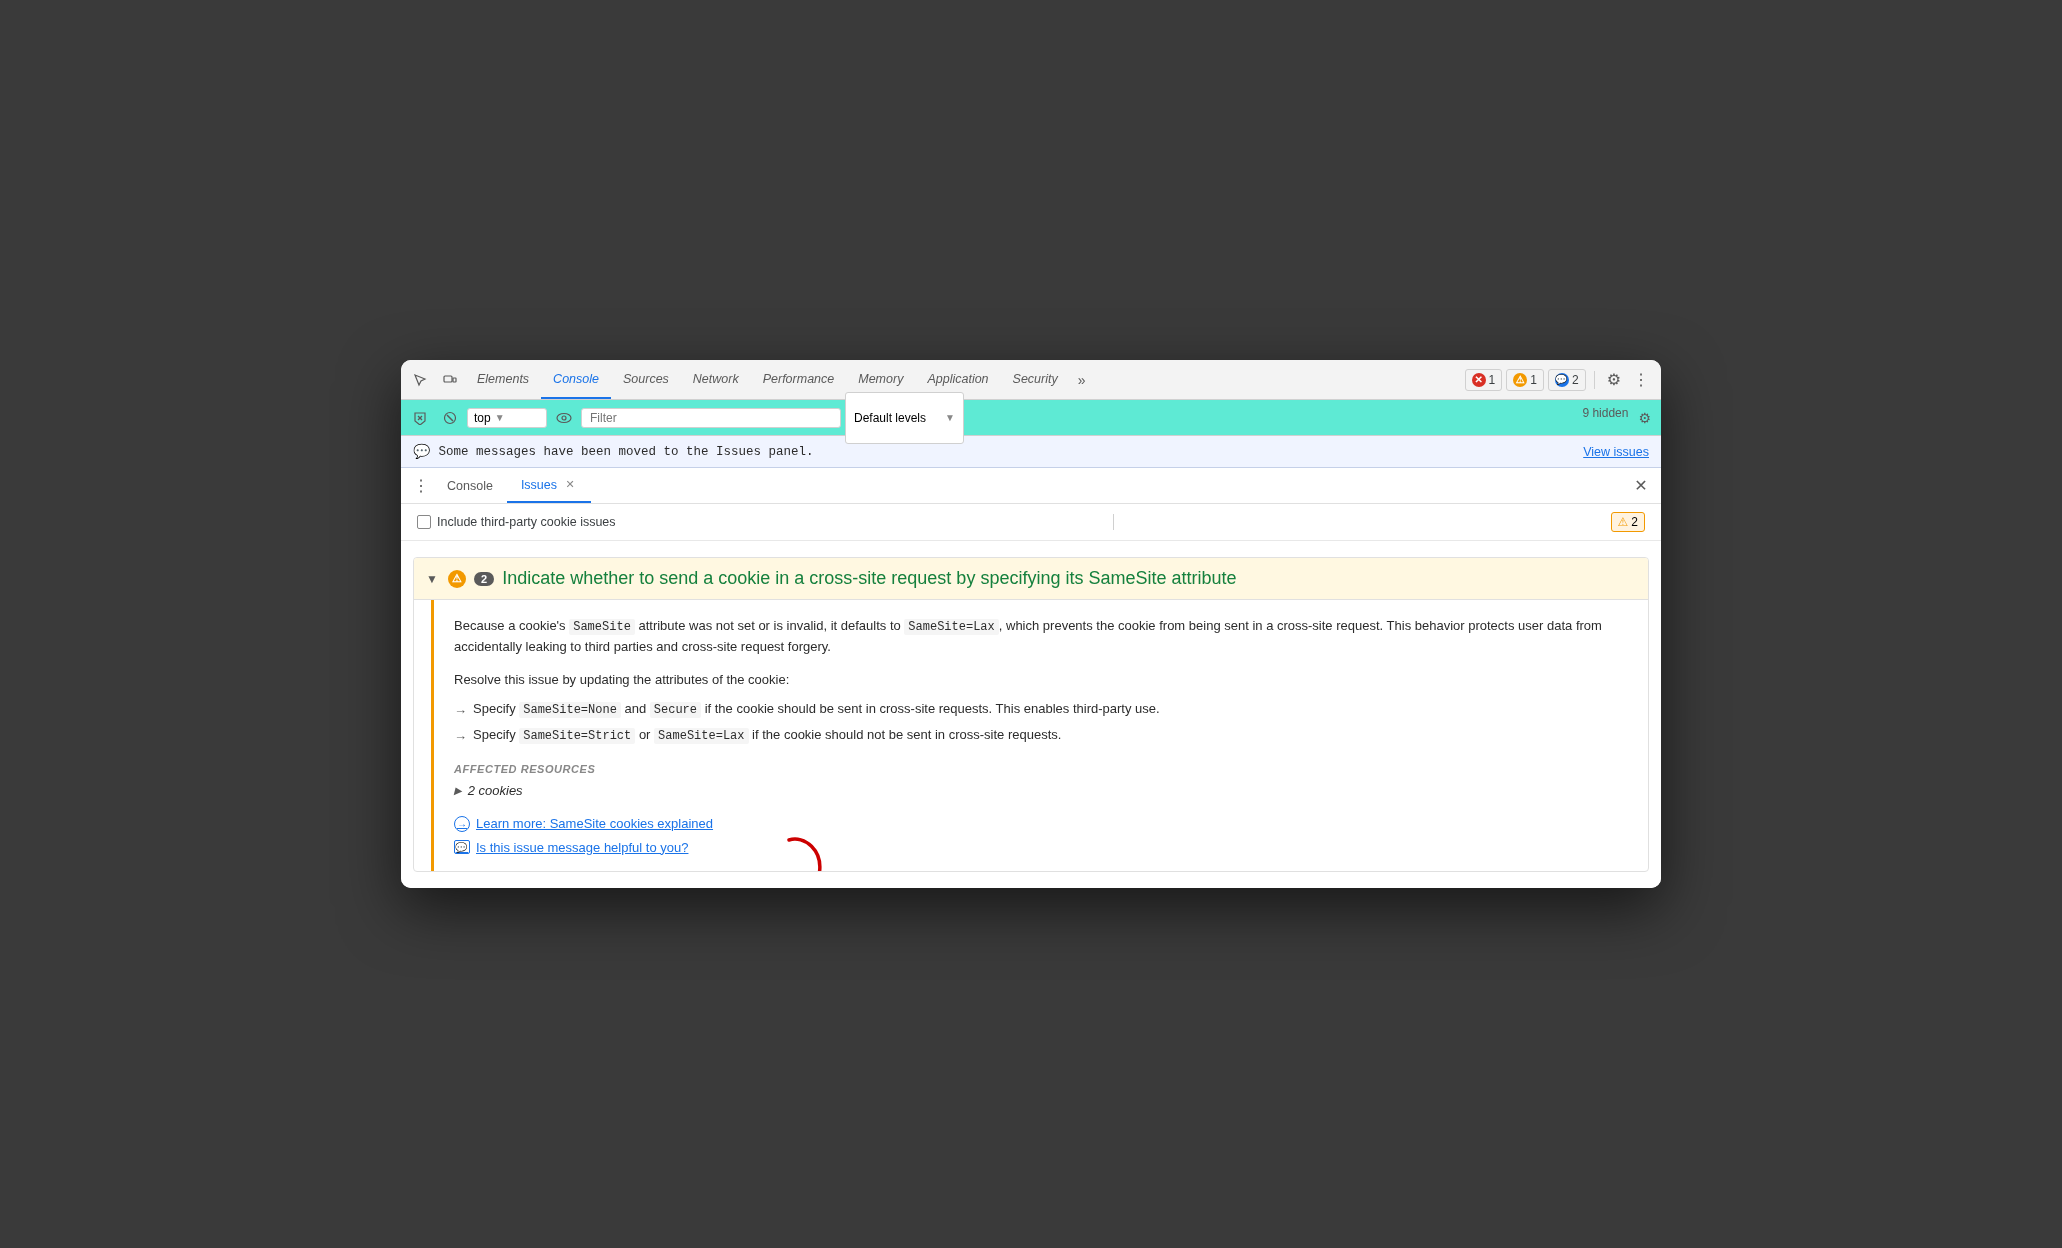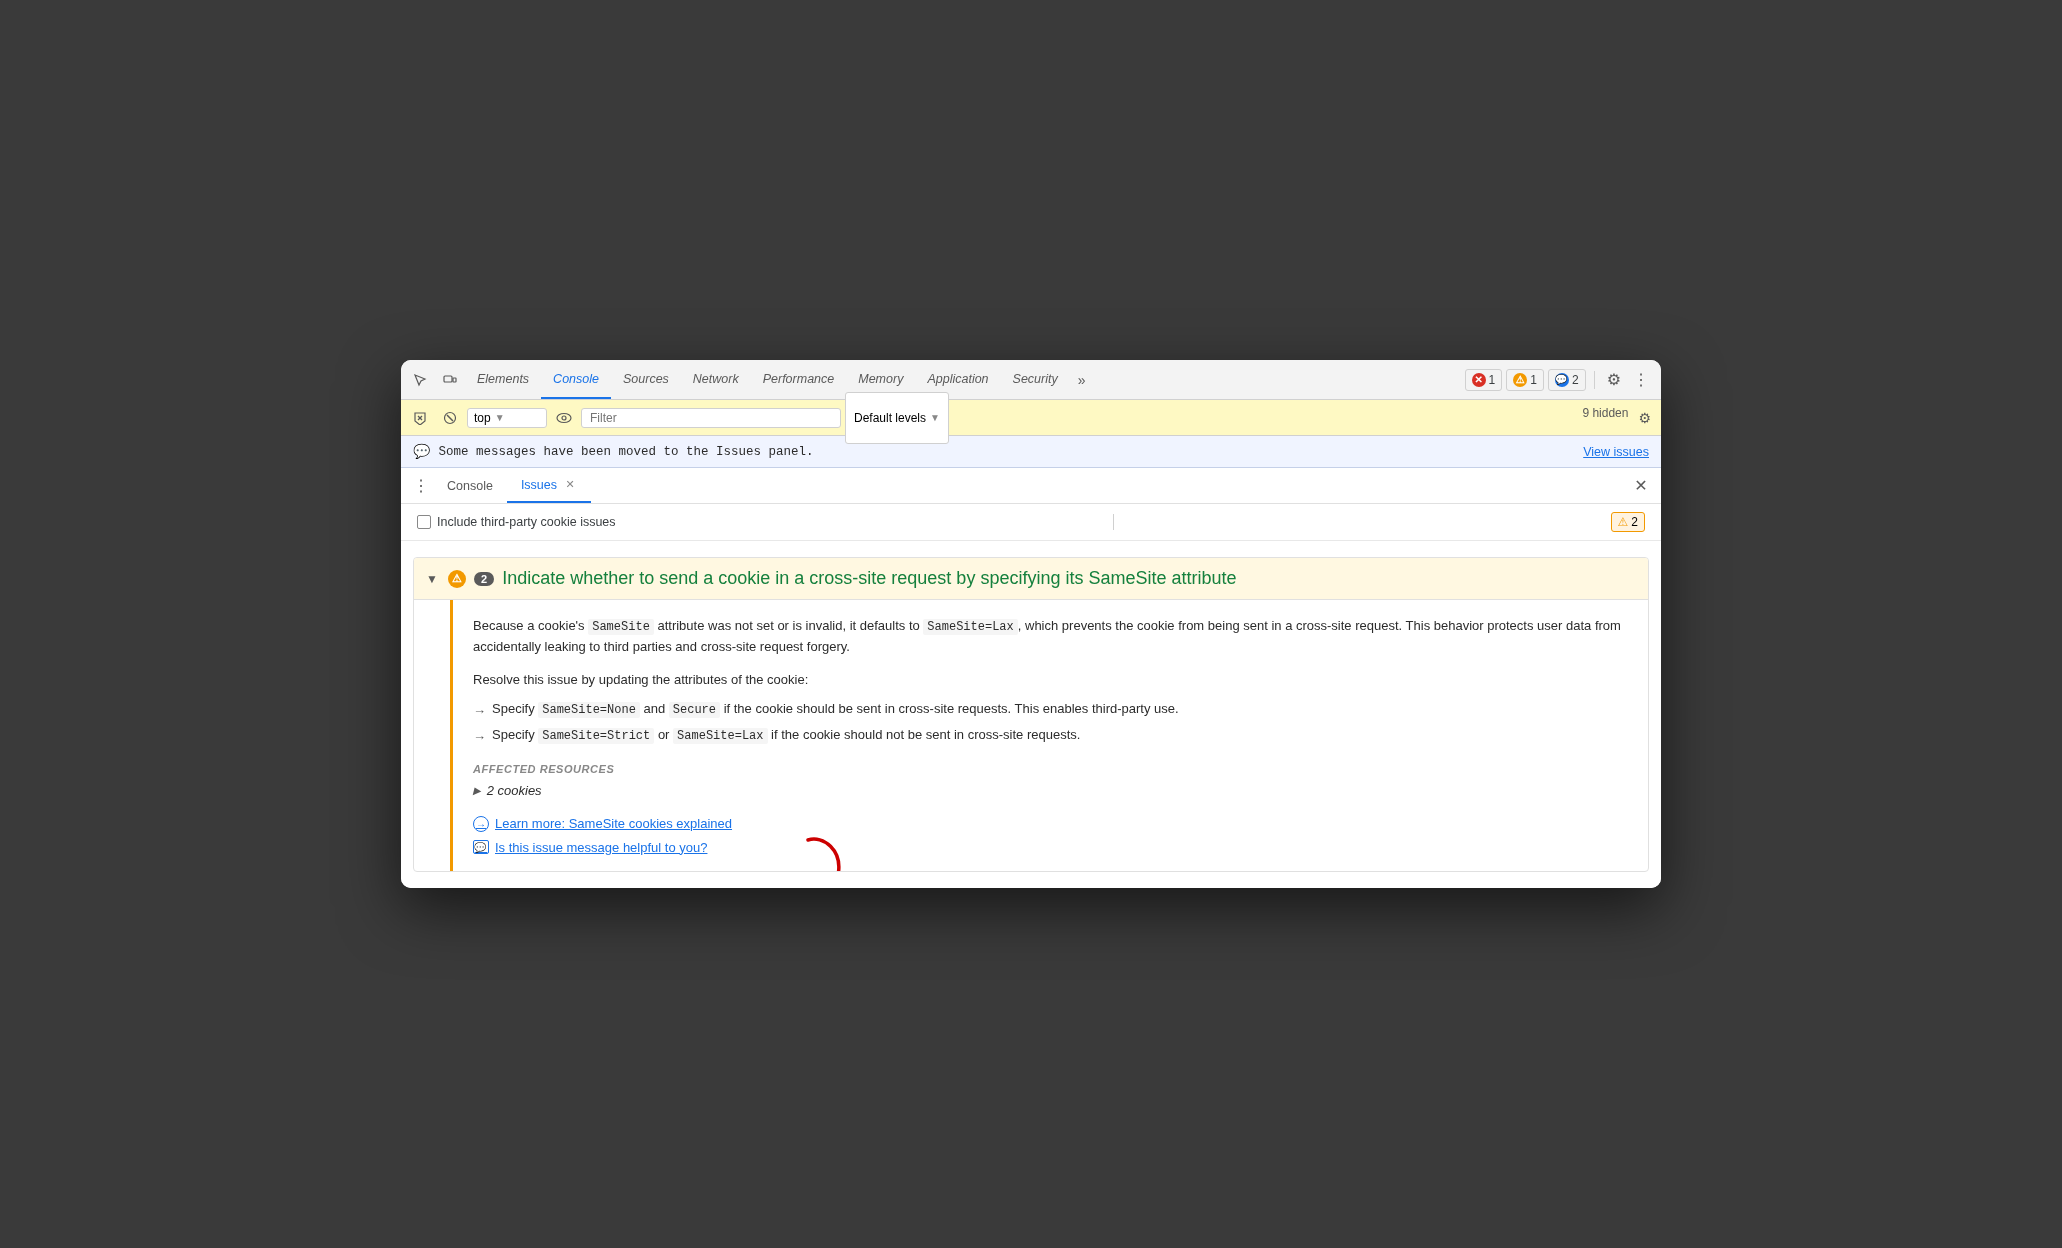--- a/index.html
+++ b/index.html
@@ -159,21 +159,21 @@
 
     .icon-gear {
       font-size: 16px;
       color: #5a5a5a;
       cursor: pointer;
       padding: 4px;
     }
 
     
     .console-toolbar {
-      background: #fef9c3;
+      background: #5eead4;
       border-bottom: 1px solid #d0d0d0;
       display: flex;
       align-items: center;
       height: 36px;
       padding: 0 6px;
       gap: 4px;
     }
 
     .console-icon-btn {
       width: 26px;
@@ -213,21 +213,21 @@
 
     .levels-selector {
       display: flex;
       align-items: center;
       background: white;
       border: 1px solid #d0d0d0;
       border-radius: 3px;
       padding: 18px 8px;
       font-size: 12px;
       cursor: pointer;
-      gap: 4px;
+      gap: 19px;
     }
 
     .hidden-count {
       margin-left: auto;
       font-size: 12px;
       color: #5a5a5a;
       display: flex;
       align-items: flex-start;
       gap: 6px;
     }
@@ -420,21 +420,21 @@
 
     .issue-title {
       font-size: 18px;
       font-weight: 400;
       color: #15803d;
     }
 
     .issue-body {
       padding: 16px 20px;
       border-left: 3px solid #f29900;
-      margin-left: 36px;
+      margin-left: 17px;
     }
 
     .issue-description {
       font-size: 13px;
       line-height: 1.6;
       color: #2c2c2c;
       margin-bottom: 14px;
     }
 
     .issue-description code, .issue-inline-code {

